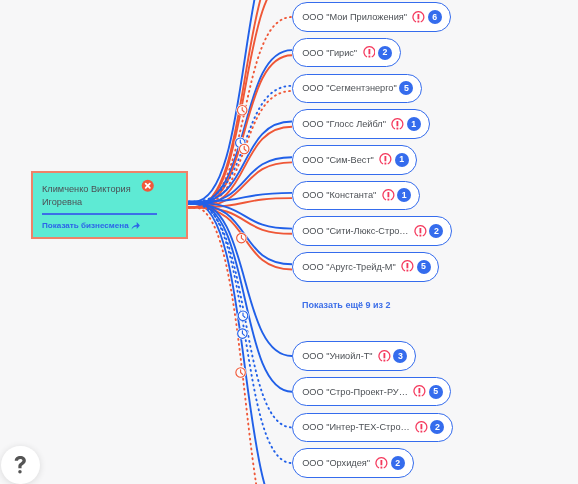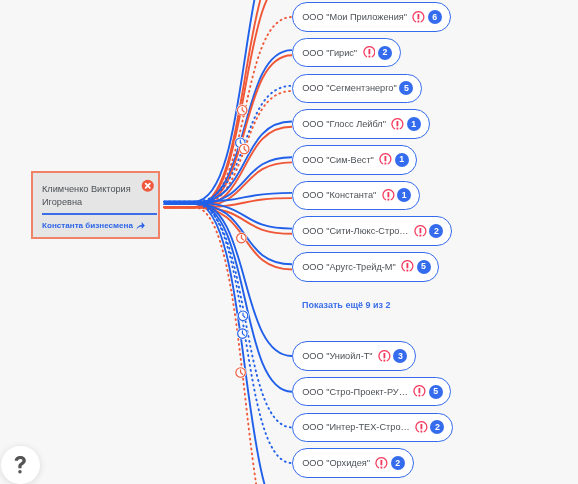--- a/index.html
+++ b/index.html
@@ -9,22 +9,22 @@
   #stage{position:relative;width:578px;height:484px;overflow:hidden;}
   #edges{position:absolute;left:0;top:0;}
   .node{position:absolute;box-sizing:border-box;height:29.6px;border:1.8px solid #356ced;
         border-radius:15px;background:#fff;display:flex;align-items:center;
         padding:0 7.8px 0 9.2px;white-space:nowrap;}
   .node .label{font-size:9.2px;color:#4c5055;white-space:nowrap;flex:0 0 auto;}
   .badge{width:14px;height:14px;border-radius:50%;background:#356ced;color:#fff;
         font-size:8.8px;font-weight:700;display:flex;align-items:center;justify-content:center;
         margin-left:2.6px;flex:0 0 auto;line-height:1;}
   .warn{width:12.8px;height:12.8px;margin-left:5.4px;flex:0 0 auto;display:block;}
-  #card{position:absolute;box-sizing:border-box;border:2px solid #f08268;background:#e5e5e5;
-        left:31px;top:171px;width:129px;height:67.5px;}
+  #card{position:absolute;box-sizing:border-box;border:2px solid #f08268;background:#5eead4;
+        left:31px;top:171px;width:157px;height:67.5px;}
   #card .cname{position:absolute;left:9px;top:9.5px;width:100px;font-size:9.2px;color:#4c5055;
         line-height:13px;}
   #card .closebtn{position:absolute;left:108.3px;top:6.2px;width:13.5px;height:13.5px;cursor:pointer;}
   #card .divider{position:absolute;left:9px;width:114.5px;top:40.1px;height:1.7px;background:#3c6ee8;}
   #card .link{position:absolute;left:9px;top:48px;font-size:8.1px;font-weight:700;color:#2d64e8;
         display:flex;align-items:center;line-height:10px;}
   #card .link .arr{margin-left:2.6px;width:10px;height:10px;display:block;margin-top:-0.5px;}
   #more{position:absolute;left:302px;top:300px;color:#3c6ee8;font-size:9px;font-weight:700;line-height:11px;}
   #help{position:absolute;left:1px;top:445.5px;width:38.5px;height:38.5px;border-radius:50%;background:#fff;
         box-shadow:0 1px 7px rgba(0,0,0,.12);display:flex;align-items:center;
@@ -98,21 +98,21 @@
     </svg>
 
   <div id="card">
     <div class="cname">Климченко Виктория Игоревна</div>
     <svg class="closebtn" viewBox="0 0 16 16">
       <circle cx="8" cy="8" r="7.2" fill="#f0583c"></circle>
       <path d="M5.55 5.55 L10.45 10.45 M10.45 5.55 L5.55 10.45" stroke="#fff" stroke-width="2.15" stroke-linecap="round"></path>
     </svg>
     <div class="divider"></div>
     <div class="link">
-      <span>Константа бизнесмена</span>
+      <span>Показать бизнесмена</span>
       <svg class="arr" viewBox="0 0 12 12">
         <path d="M0.6 10.2 C1.2 6.9 3.9 4.85 6.85 4.85 L6.85 1.1 L10.6 5.45 L6.85 9.55 L6.85 6.5 C4.2 6.5 2.2 7.7 0.6 10.2 Z" fill="#2d64e8"></path>
       </svg>
     </div>
   </div>
 
   <div id="nodes-layer">
       <div class="node" style="left: 292px; top: 2.2px;">
         <span class="label">ООО "Мои Приложения"</span>
         <svg class="warn" viewBox="0 0 14 14">

